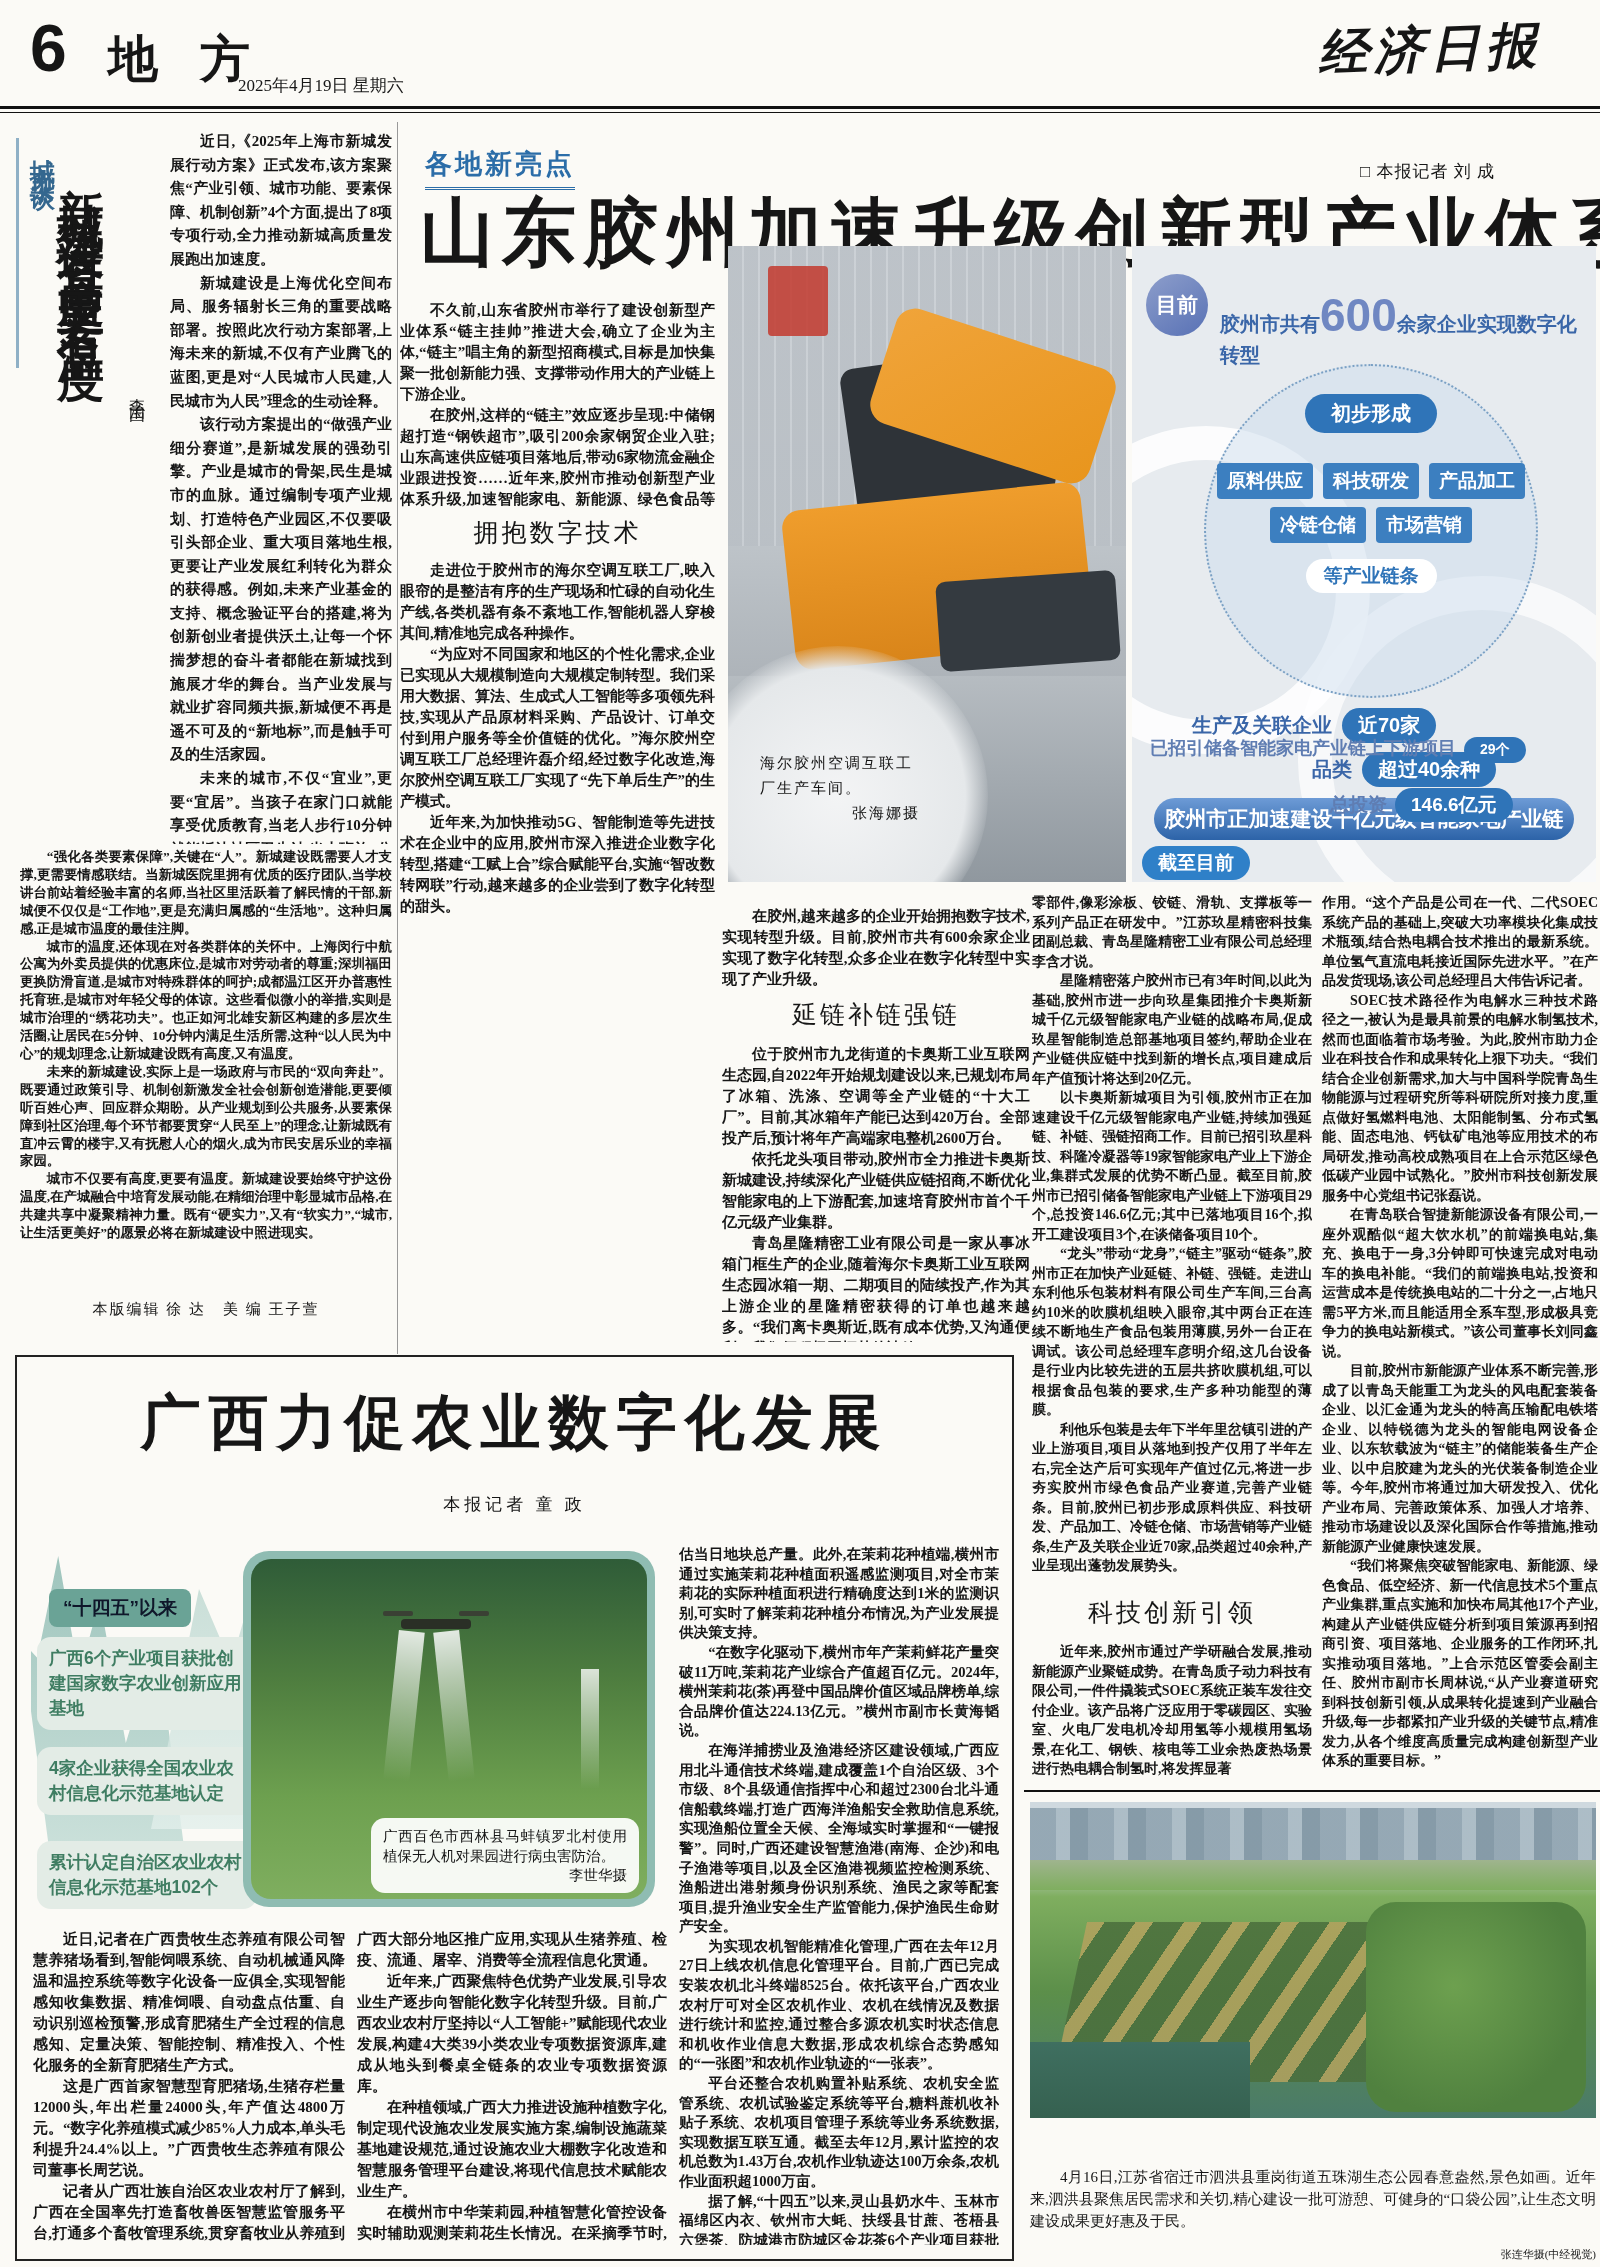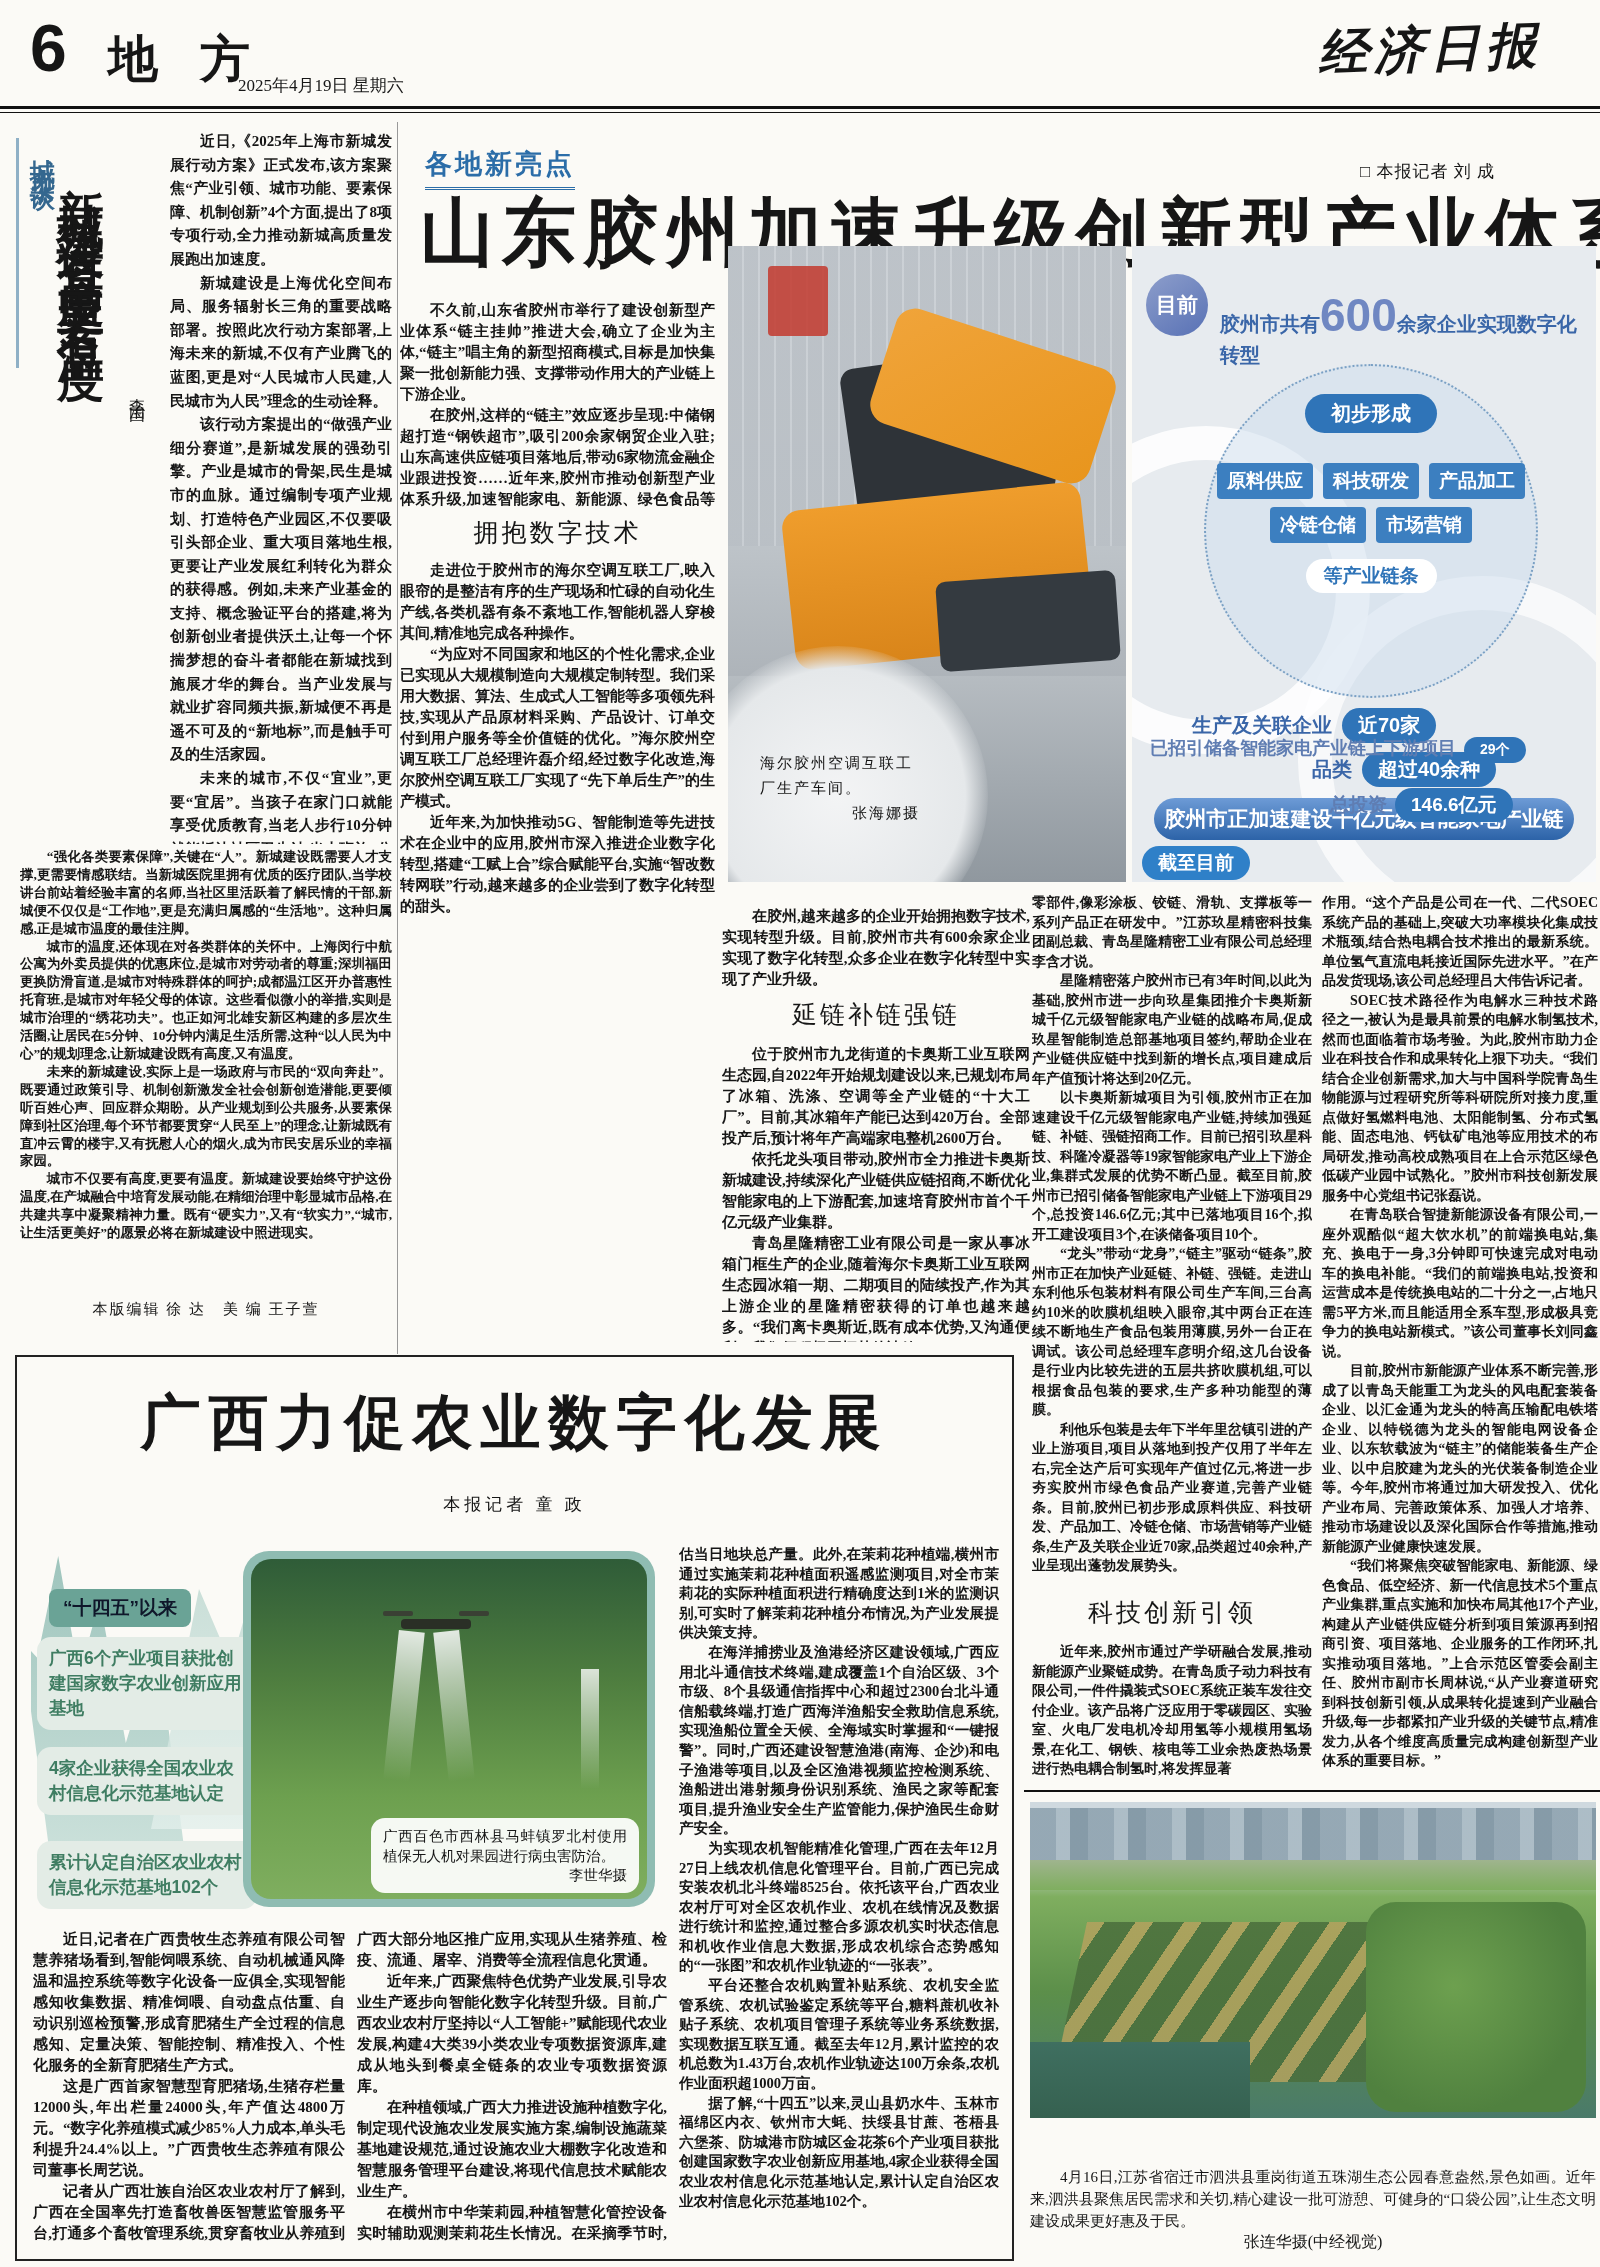--- a/index.html
+++ b/index.html
@@ -213,32 +213,33 @@
       <p>记者从广西壮族自治区农业农村厅了解到,广西在全国率先打造畜牧兽医智慧监管服务平台,打通多个畜牧管理系统,贯穿畜牧业从养殖到销售各个环节,为行业监管采集科学准确的数据,实现畜禽养殖全过程可追溯。目前,该平台已在</p>
     </div>
     <div class="abs col" style="left:340px;top:572px;width:310px;height:316px;font-size:15px;line-height:21px;">
       <p style="text-indent:0;">广西大部分地区推广应用,实现从生猪养殖、检疫、流通、屠宰、消费等全流程信息化贯通。</p>
       <p>近年来,广西聚焦特色优势产业发展,引导农业生产逐步向智能化数字化转型升级。目前,广西农业农村厅坚持以“人工智能+”赋能现代农业发展,构建4大类39小类农业专项数据资源库,建成从地头到餐桌全链条的农业专项数据资源库。</p>
       <p>在种植领域,广西大力推进设施种植数字化,制定现代设施农业发展实施方案,编制设施蔬菜基地建设规范,通过设施农业大棚数字化改造和智慧服务管理平台建设,将现代信息技术赋能农业生产。</p>
       <p>在横州市中华茉莉园,种植智慧化管控设备实时辅助观测茉莉花生长情况。在采摘季节时,高清AI相机根据茉莉花的开放程度和颜色,捕捉可采摘的朵数,上传照片到系统,结合人工智能图像识别技术和产量测算模型进行统计分析,可预</p>
     </div>
     <div class="abs col" style="left:662px;top:188px;width:320px;height:700px;font-size:14.6px;line-height:19.6px;">
       <p style="text-indent:0;">估当日地块总产量。此外,在茉莉花种植端,横州市通过实施茉莉花种植面积遥感监测项目,对全市茉莉花的实际种植面积进行精确度达到1米的监测识别,可实时了解茉莉花种植分布情况,为产业发展提供决策支持。</p>
+      <p>“在数字化驱动下,横州市年产茉莉鲜花产量突破11万吨,茉莉花产业综合产值超百亿元。2024年,横州茉莉花(茶)再登中国品牌价值区域品牌榜单,综合品牌价值达224.13亿元。”横州市副市长黄海韬说。</p>
       <p>在海洋捕捞业及渔港经济区建设领域,广西应用北斗通信技术终端,建成覆盖1个自治区级、3个市级、8个县级通信指挥中心和超过2300台北斗通信船载终端,打造广西海洋渔船安全救助信息系统,实现渔船位置全天候、全海域实时掌握和“一键报警”。同时,广西还建设智慧渔港(南海、企沙)和电子渔港等项目,以及全区渔港视频监控检测系统、渔船进出港射频身份识别系统、渔民之家等配套项目,提升渔业安全生产监管能力,保护渔民生命财产安全。</p>
       <p>为实现农机智能精准化管理,广西在去年12月27日上线农机信息化管理平台。目前,广西已完成安装农机北斗终端8525台。依托该平台,广西农业农村厅可对全区农机作业、农机在线情况及数据进行统计和监控,通过整合多源农机实时状态信息和机收作业信息大数据,形成农机综合态势感知的“一张图”和农机作业轨迹的“一张表”。</p>
       <p>平台还整合农机购置补贴系统、农机安全监管系统、农机试验鉴定系统等平台,糖料蔗机收补贴子系统、农机项目管理子系统等业务系统数据,实现数据互联互通。截至去年12月,累计监控的农机总数为1.43万台,农机作业轨迹达100万余条,农机作业面积超1000万亩。</p>
       <p>据了解,“十四五”以来,灵山县奶水牛、玉林市福绵区内衣、钦州市大蚝、扶绥县甘蔗、苍梧县六堡茶、防城港市防城区金花茶6个产业项目获批创建国家数字农业创新应用基地,4家企业获得全国农业农村信息化示范基地认定,累计认定自治区农业农村信息化示范基地102个。</p>
     </div>
   </div>
 
   <div class="abs" style="left:1030px;top:1802px;width:566px;height:316px;overflow:hidden;background:linear-gradient(180deg,#cfd9df 0%,#cfd9df 18%,#7fae5f 30%,#5c8f4a 60%,#4a7a6a 100%);">
     <div class="abs" style="left:0;top:6px;width:100%;height:52px;background:repeating-linear-gradient(90deg,#8fa3b0 0 26px,#a9bac4 26px 40px,#7e94a2 40px 58px);opacity:.9;"></div>
     <div class="abs" style="left:0;top:58px;width:100%;height:30px;background:linear-gradient(180deg,#9fb48e,#7fae5f);"></div>
     <div class="abs" style="left:40px;top:120px;width:340px;height:160px;background:repeating-linear-gradient(115deg,#b4a25e 0 16px,#4a6e3c 16px 44px);transform:skewX(-12deg);opacity:.85;"></div>
     <div class="abs" style="right:10px;top:100px;width:220px;height:210px;background:radial-gradient(circle at 40% 40%,#6da04f,#50813f 70%);border-radius:30px;"></div>
     <div class="abs" style="left:0px;top:240px;width:220px;height:80px;background:linear-gradient(180deg,#3f6f60,#35604f);"></div>
   </div>
   <div class="abs" style="left:1030px;top:2130px;width:566px;">
     <div class="caption" style="font-size:15px;line-height:22px;text-indent:2em;margin-top:36px;">4月16日,江苏省宿迁市泗洪县重岗街道五珠湖生态公园春意盎然,景色如画。近年来,泗洪县聚焦居民需求和关切,精心建设一批可游憩、可健身的“口袋公园”,让生态文明建设成果更好惠及于民。</div>
-    <div class="credit" style="font-size:16px;margin-top:0;text-align:center;">张连华摄(中经视觉)</div>
+    <div class="credit" style="font-size:11px;margin-top:15px;">张连华摄(中经视觉)</div>
   </div>
 
 </div>
 
 </body></html>

